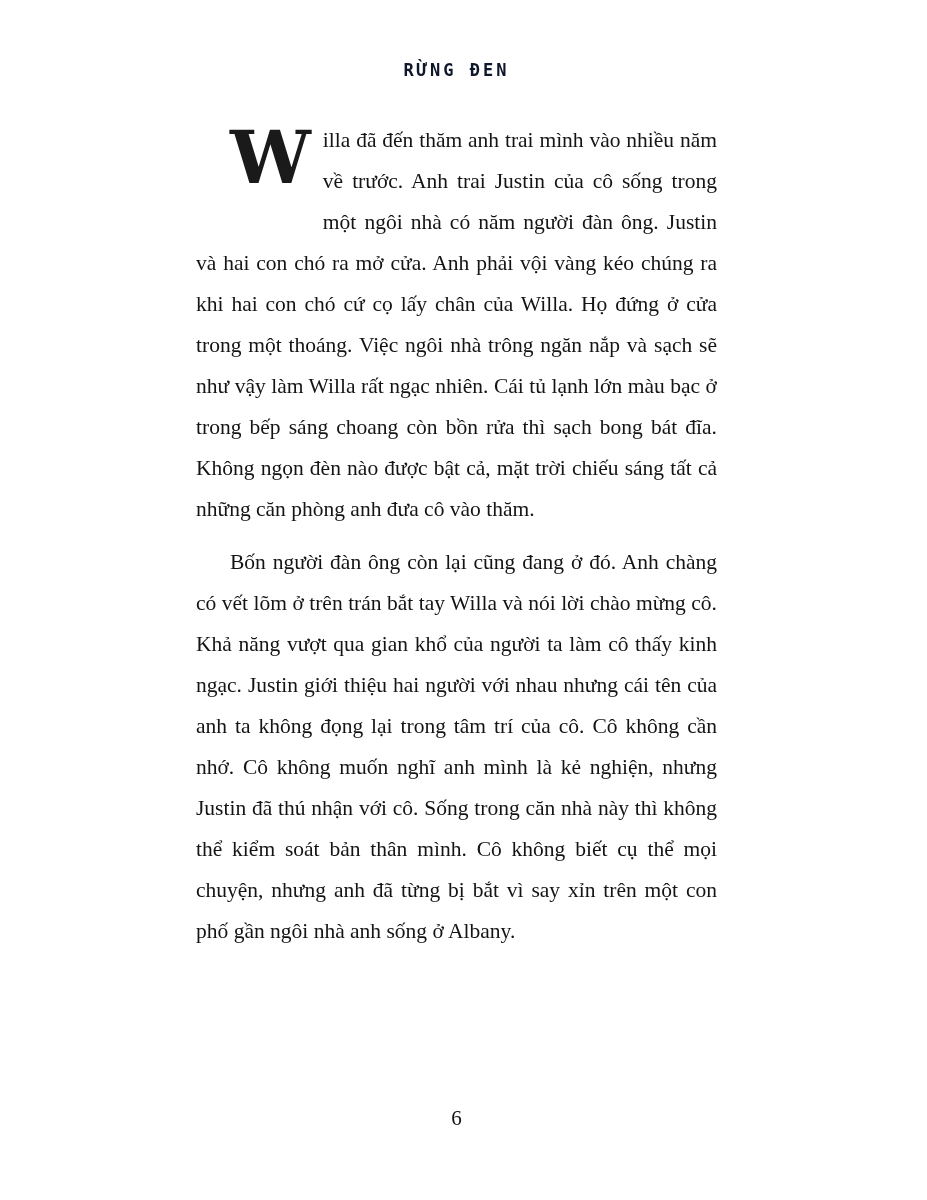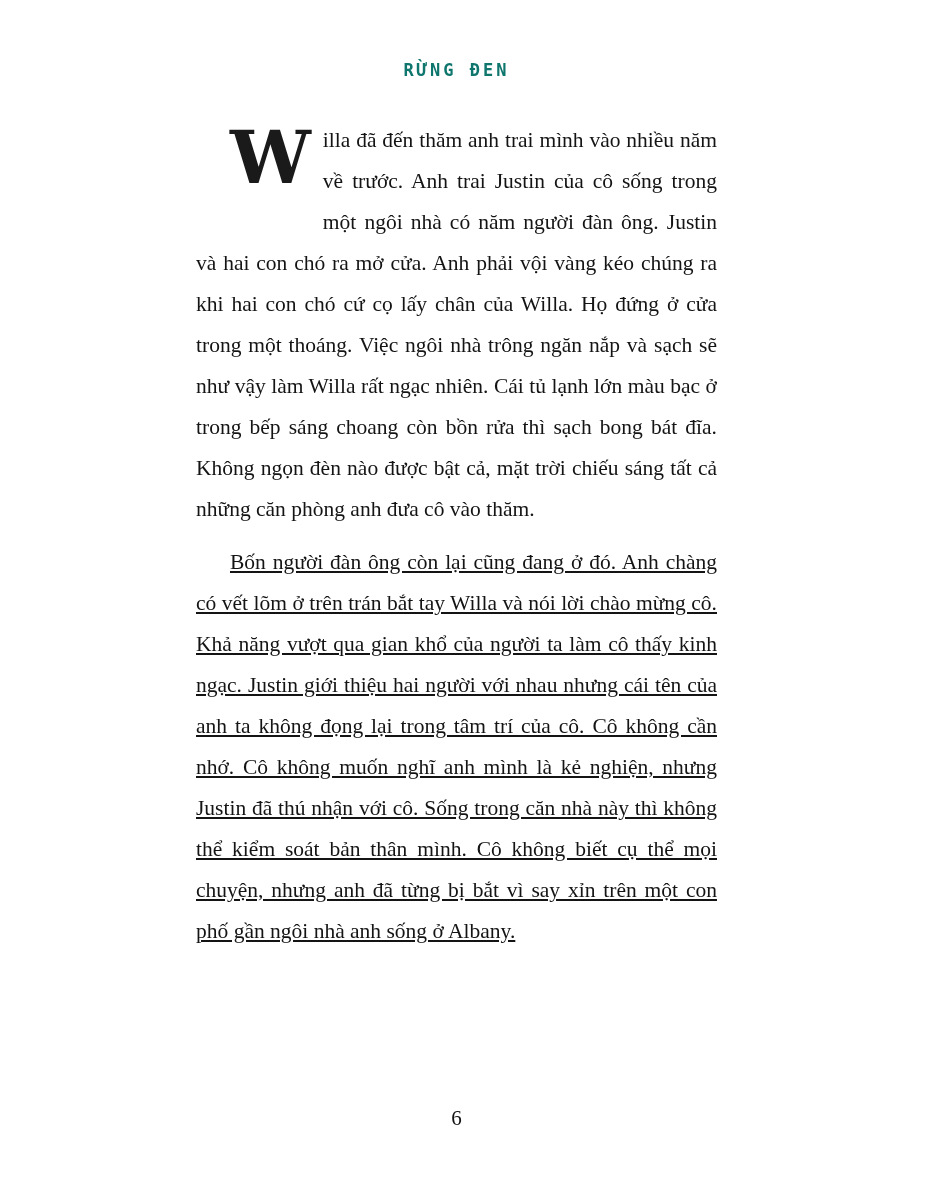--- a/index.html
+++ b/index.html
@@ -26,21 +26,21 @@
     width: 521px;
     top: 0;
   }
   .running-head {
     margin-top: 60px;
     text-align: center;
     font-family: "DejaVu Sans Mono", "Liberation Sans", monospace;
     font-weight: bold;
     font-size: 17px;
     letter-spacing: 3px;
-    color: #0f766e;
+    color: #0f172a;
   }
   .body-text {
     margin-top: 40px;
     font-size: 21.5px;
     line-height: 41px;
     text-align: justify;
     color: #141414;
   }
   .para {
     margin: 0;
@@ -52,21 +52,20 @@
     font-weight: bold;
     font-size: 72px;
     line-height: 70px;
     height: 80px;
     margin: 3px 12px 0 34px;
     color: #1a1a1a;
   }
   .para-indent {
     text-indent: 34px;
     margin-top: 12px;
-    text-decoration: underline;
   }
   .folio {
     position: absolute;
     top: 1106px;
     left: 196px;
     width: 521px;
     text-align: center;
     font-size: 21px;
     color: #141414;
   }

